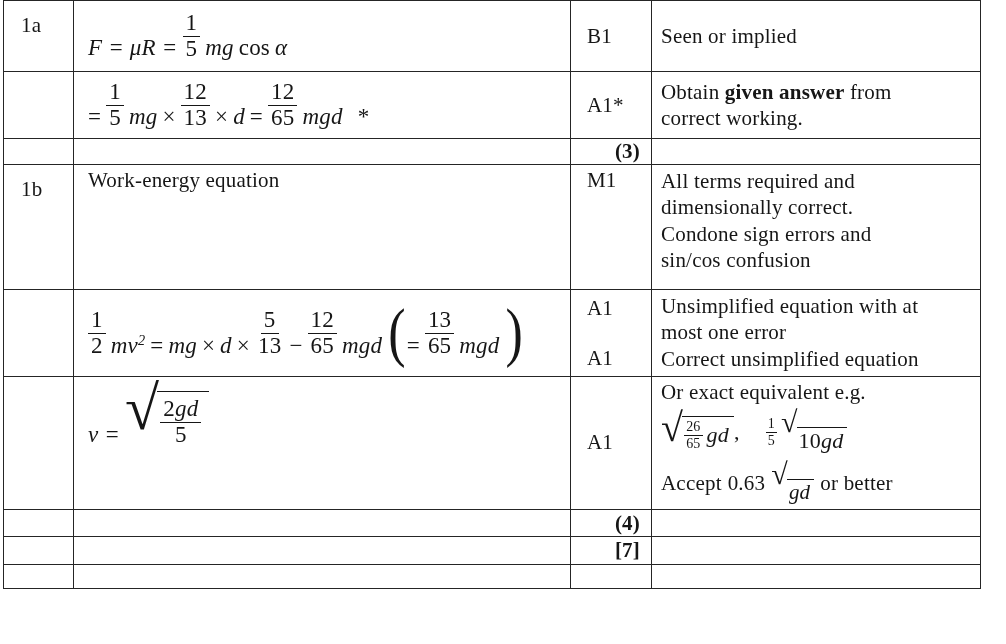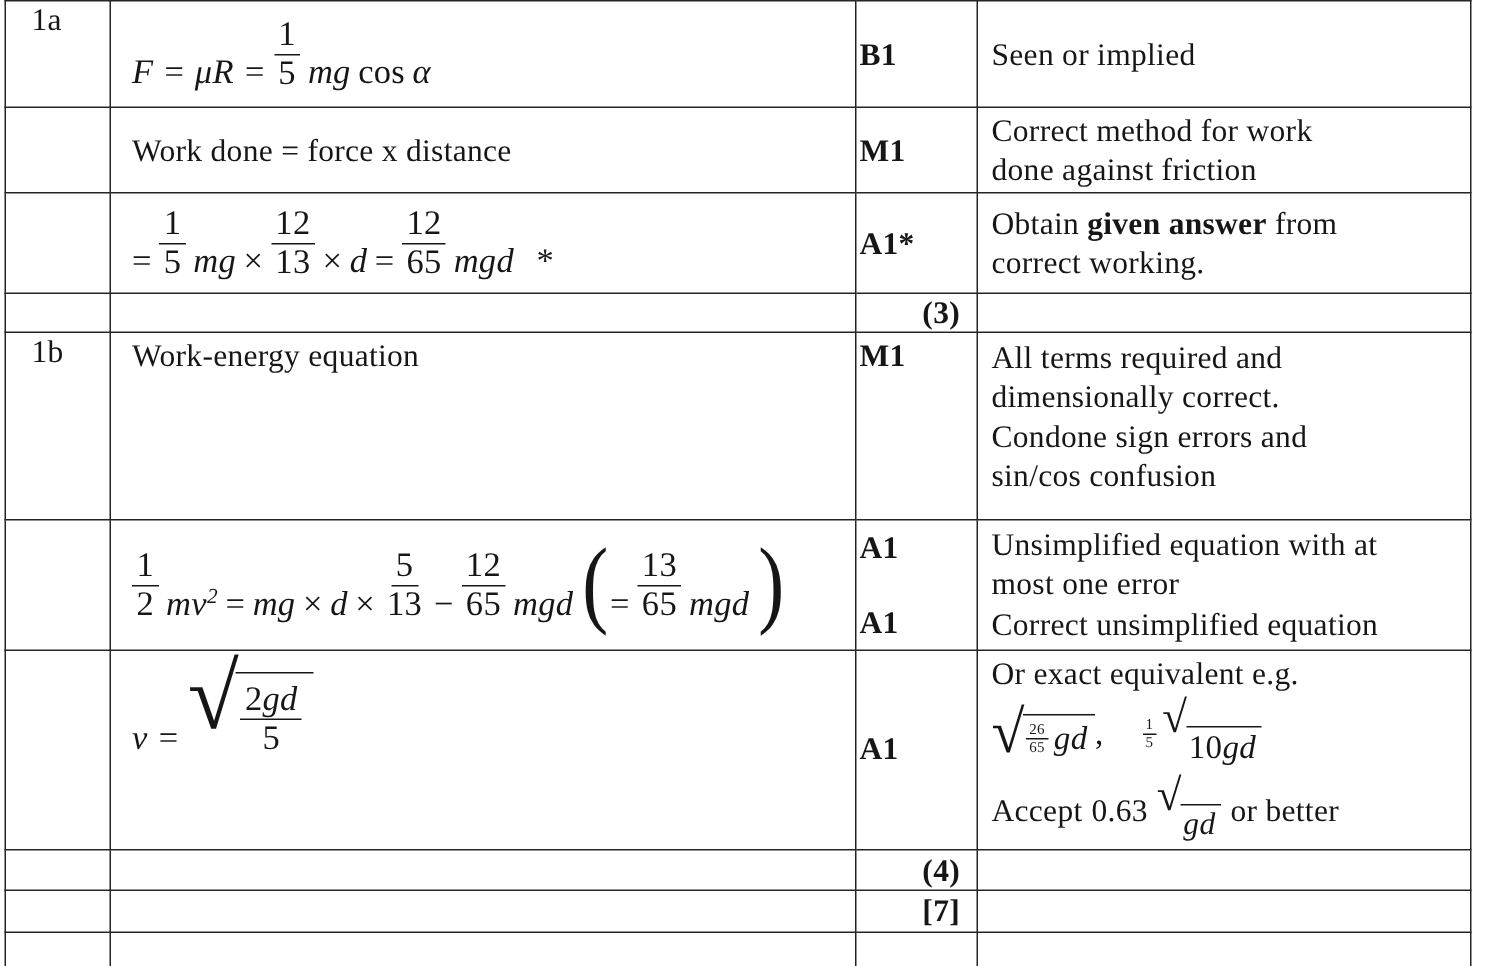--- a/index.html
+++ b/index.html
@@ -24,23 +24,23 @@
   tr.r2  td { height: 57px; }
   tr.r3  td { height: 67px; }
   tr.r4  td { height: 25px; }
   tr.r5  td { height: 125px; }
   tr.r6  td { height: 87px; }
   tr.r7  td { height: 133px; }
   tr.r8  td { height: 27px; }
   tr.r9  td { height: 28px; }
   tr.r10 td { height: 24px; }
 
-  td.q { vertical-align: top; padding: 0 0 0 17px; }
+  td.q { vertical-align: top; padding: 12px 0 0 17px; }
   td.w { padding-left: 14px; }
-  td.m { padding-left: 2px; font-weight: bold; }
+  td.m { padding-left: 16px; }
   td.c { padding-left: 9px; padding-right: 4px; line-height: 1.26; }
   td.top { vertical-align: top; padding-top: 3px; }
   td.total { text-align: right; padding-right: 11px; font-weight: 700; }
   .pre { white-space: pre-line; }
   .bold { font-weight: 700; }
 
   
   .fml { display: flex; align-items: flex-end; font-size: 23px; font-style: italic; }
   .fml > * { margin-right: 5px; }
   .mi { font-style: italic; }
@@ -57,21 +57,21 @@
   .sqrt { display: inline-flex; align-items: flex-start; }
   .sqrt .rad { font-style: normal; display: inline-block; }
   .sqrt .cand { border-top: 1.8px solid #161616; display: inline-flex; align-items: center; }
   .sqrt-lg .rad { font-size: 62px; line-height: 0.74; margin-right: -2px; }
   .sqrt-lg .cand { margin-top: 5px; padding: 5px 8px 0 3px; }
   .sqrt-md .rad { font-size: 40px; line-height: 0.76; margin-right: -1px; }
   .sqrt-md .cand { margin-top: 3px; padding: 2px 5px 0 2px; }
   .sqrt-sm .rad { font-size: 30px; line-height: 0.80; margin-right: -1px; }
   .sqrt-sm .cand { margin-top: 17px; padding: 0 4px 0 2px; }
   .sfrac { display: inline-flex; flex-direction: column; align-items: flex-end;
-           font-size: 10px; font-style: normal; line-height: 1.12; margin-right: 4px; }
+           font-size: 14px; font-style: normal; line-height: 1.12; margin-right: 4px; }
   .sfrac .fn { border-bottom: 1.2px solid #161616; padding: 0 2px; }
   .sfrac .fd { padding: 0 2px; }
 
   
   .marks-split { display: flex; flex-direction: column; justify-content: space-between;
                  height: 82px; padding: 3px 0 4px 0; }
   td.m7 { vertical-align: top; padding-top: 53px; }
   td.w7 { vertical-align: top; padding-top: 9px; }
   .c7 { font-size: 21px; line-height: 1.2; }
   .c7 .line { display: flex; align-items: center; }
@@ -105,27 +105,20 @@
               </span>
           <span class="mi">mg</span>
           <span class="up">cos</span>
           <span class="mi">α</span>
         </div>
       </td>
       <td class="m"><span>B1</span></td>
       <td class="c"><span class="pre">Seen or implied</span></td>
     </tr>
 
-    <tr class="r2">
-      <td class="q"></td>
-      <td class="w"><span>Work done = force x distance</span></td>
-      <td class="m"><span>M1</span></td>
-      <td class="c"><span class="pre">Correct method for work
-done against friction</span></td>
-    </tr>
 
     <tr class="r3">
       <td class="q"></td>
       <td class="w">
         <div class="fml">
           <span class="up">=</span>
           <span class="frac">
                 <span class="fn up">1</span>
                 <span class="fd up">5</span>
               </span>

